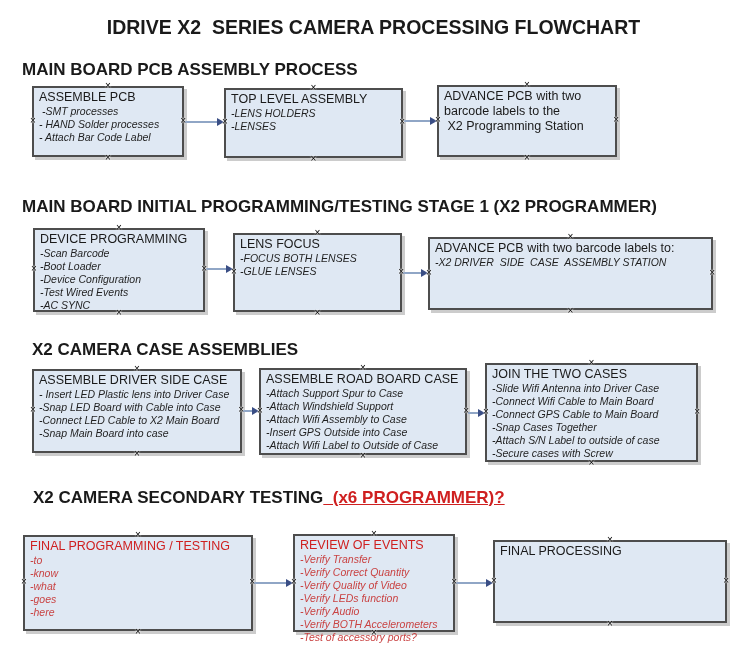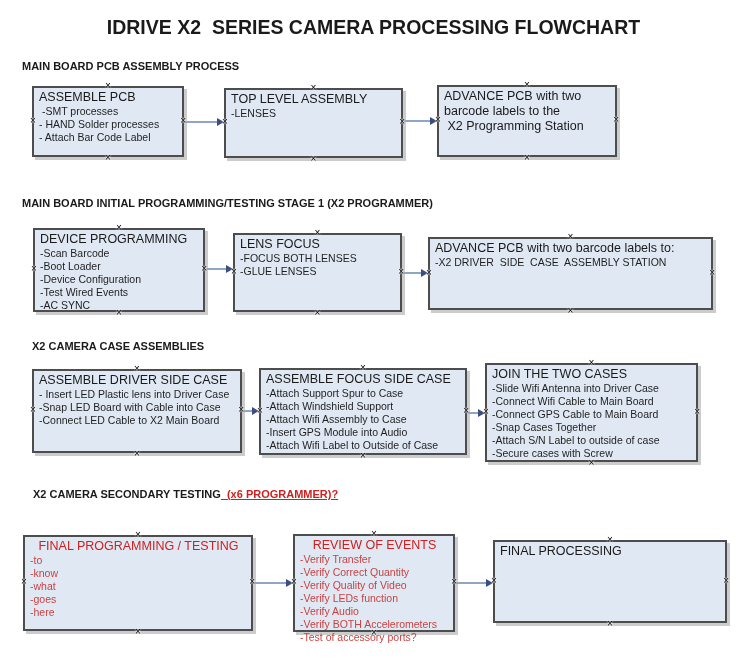--- a/index.html
+++ b/index.html
@@ -5,36 +5,36 @@
   html,body{margin:0;padding:0;background:#ffffff;}
   .canvas{
     position:relative;width:747px;height:662px;background:#fff;
     font-family:"Liberation Sans",sans-serif;color:#111;overflow:hidden;
   }
   .main-title{
     position:absolute;top:16px;left:0;width:100%;text-align:center;
     font-size:19.5px;font-weight:bold;margin:0;white-space:pre;color:#1a1a1a;
   }
   .section-header{
-    position:absolute;font-size:11px;font-weight:bold;white-space:pre;color:#1a1a1a;text-align:center;
+    position:absolute;font-size:17px;font-weight:bold;white-space:pre;color:#1a1a1a;text-align:center;
   }
   .sh-accent{color:var(--red-title);text-decoration:underline;}
   .flow-box{
     position:absolute;background:var(--box-fill);
     border:2px solid var(--box-border);
     box-shadow:3px 3px 0 rgba(110,110,110,0.35);
     padding:2px 4px 2px 5px;box-sizing:border-box;
   }
   .box-title{
     font-size:12.5px;line-height:15px;font-weight:normal;white-space:pre;color:#1a1a1a;
   }
   .box-item{
-    font-size:10.5px;line-height:13px;white-space:pre;color:#1f1f1f;
-  }
-  .flow-box.red .box-title{color:var(--red-title);text-align:center;}
+    font-size:10.5px;line-height:13px;white-space:pre;color:#1f1f1f;font-style:italic;
+  }
+  .flow-box.red .box-title{color:var(--red-title);}
   .flow-box.red .box-item{color:var(--red-item);}
   .handle{
     position:absolute;font-size:10px;line-height:8px;color:#000;
     text-shadow:0 0 2px #fff,0 0 2px #fff;pointer-events:none;z-index:3;
   }
   .h-top{top:-6px;left:50%;margin-left:-3px;}
   .h-bottom{bottom:-7px;left:50%;margin-left:-3px;}
   .h-left{left:-4px;top:50%;margin-top:-5px;}
   .h-right{right:-4px;top:50%;margin-top:-5px;}
   .arrow{position:absolute;height:8px;z-index:2;}
@@ -66,20 +66,21 @@
         </div>
   </div>
 
   <div class="flow-box" style="left: 224px; top: 88px; width: 179px; height: 70px;">
     <span class="handle h-top">×</span>
     <span class="handle h-bottom">×</span>
     <span class="handle h-left">×</span>
     <span class="handle h-right">×</span>
     <div class="box-title">TOP LEVEL ASSEMBLY</div>
     <div class="box-items">
+          <div class="box-item">-LENS HOLDERS</div>
           <div class="box-item">-LENSES</div>
         </div>
   </div>
 
   <div class="flow-box" style="left: 437px; top: 85px; width: 180px; height: 72px;">
     <span class="handle h-top">×</span>
     <span class="handle h-bottom">×</span>
     <span class="handle h-left">×</span>
     <span class="handle h-right">×</span>
     <div class="box-title">ADVANCE PCB with two
@@ -153,34 +154,35 @@
   <div class="flow-box" style="left: 32px; top: 369px; width: 210px; height: 84px;">
     <span class="handle h-top">×</span>
     <span class="handle h-bottom">×</span>
     <span class="handle h-left">×</span>
     <span class="handle h-right">×</span>
     <div class="box-title">ASSEMBLE DRIVER SIDE CASE</div>
     <div class="box-items">
           <div class="box-item">- Insert LED Plastic lens into Driver Case</div>
           <div class="box-item">-Snap LED Board with Cable into Case</div>
           <div class="box-item">-Connect LED Cable to X2 Main Board</div>
+          <div class="box-item">-Snap Main Board into case</div>
         </div>
   </div>
 
   <div class="flow-box" style="left: 259px; top: 368px; width: 208px; height: 87px;">
     <span class="handle h-top">×</span>
     <span class="handle h-bottom">×</span>
     <span class="handle h-left">×</span>
     <span class="handle h-right">×</span>
-    <div class="box-title">ASSEMBLE FOCUS SIDE CASE</div>
+    <div class="box-title">ASSEMBLE ROAD BOARD CASE</div>
     <div class="box-items">
           <div class="box-item">-Attach Support Spur to Case</div>
           <div class="box-item">-Attach Windshield Support</div>
           <div class="box-item">-Attach Wifi Assembly to Case</div>
-          <div class="box-item">-Insert GPS Module into Audio</div>
+          <div class="box-item">-Insert GPS Outside into Case</div>
           <div class="box-item">-Attach Wifi Label to Outside of Case</div>
         </div>
   </div>
 
   <div class="flow-box" style="left: 485px; top: 363px; width: 213px; height: 99px;">
     <span class="handle h-top">×</span>
     <span class="handle h-bottom">×</span>
     <span class="handle h-left">×</span>
     <span class="handle h-right">×</span>
     <div class="box-title">JOIN THE TWO CASES</div>

